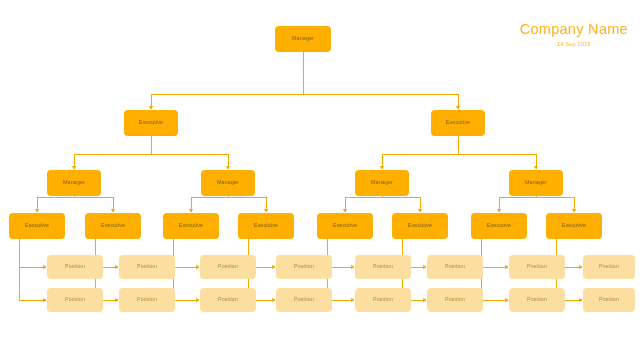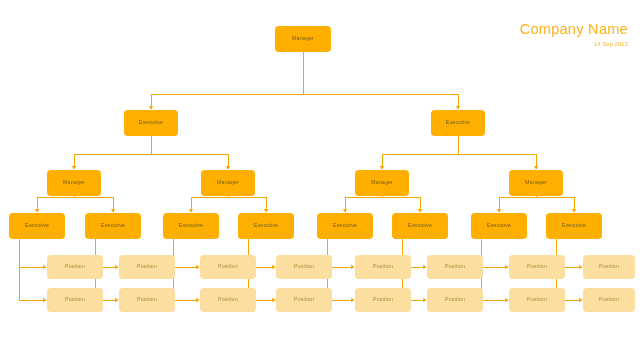--- a/index.html
+++ b/index.html
@@ -43,21 +43,21 @@
   }
   .node-position {
     background: #FCDFA0;
     color: #b08a3c;
     font-size: 5.4px;
   }
   .title-block {
     position: absolute;
     right: 12px;
     top: 22px;
-    text-align: right;
+    text-align: center;
     user-select: none;
   }
   .company-name {
     color: #FFB217;
     font-size: 14.5px;
     letter-spacing: 0.3px;
     line-height: 1;
     white-space: nowrap;
   }
   .company-date {

